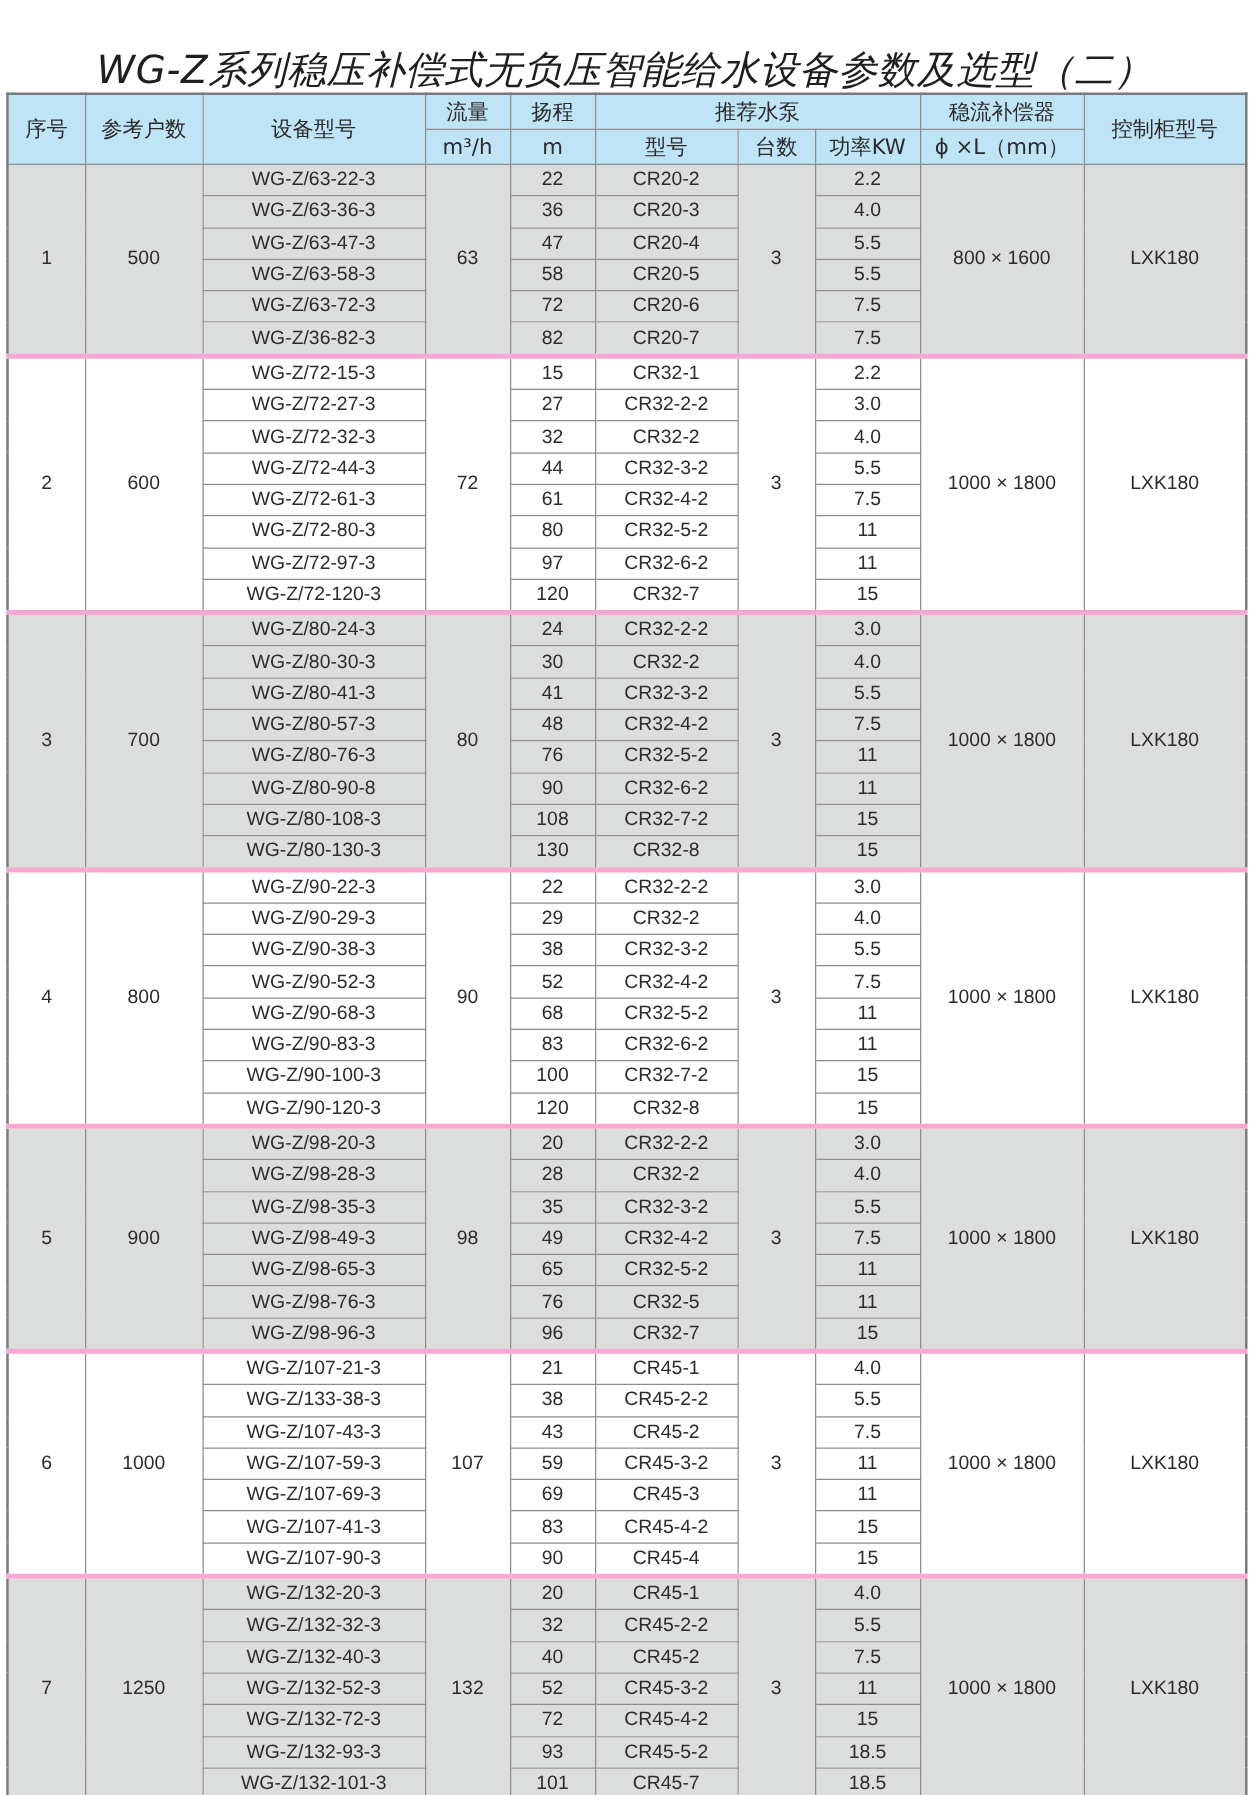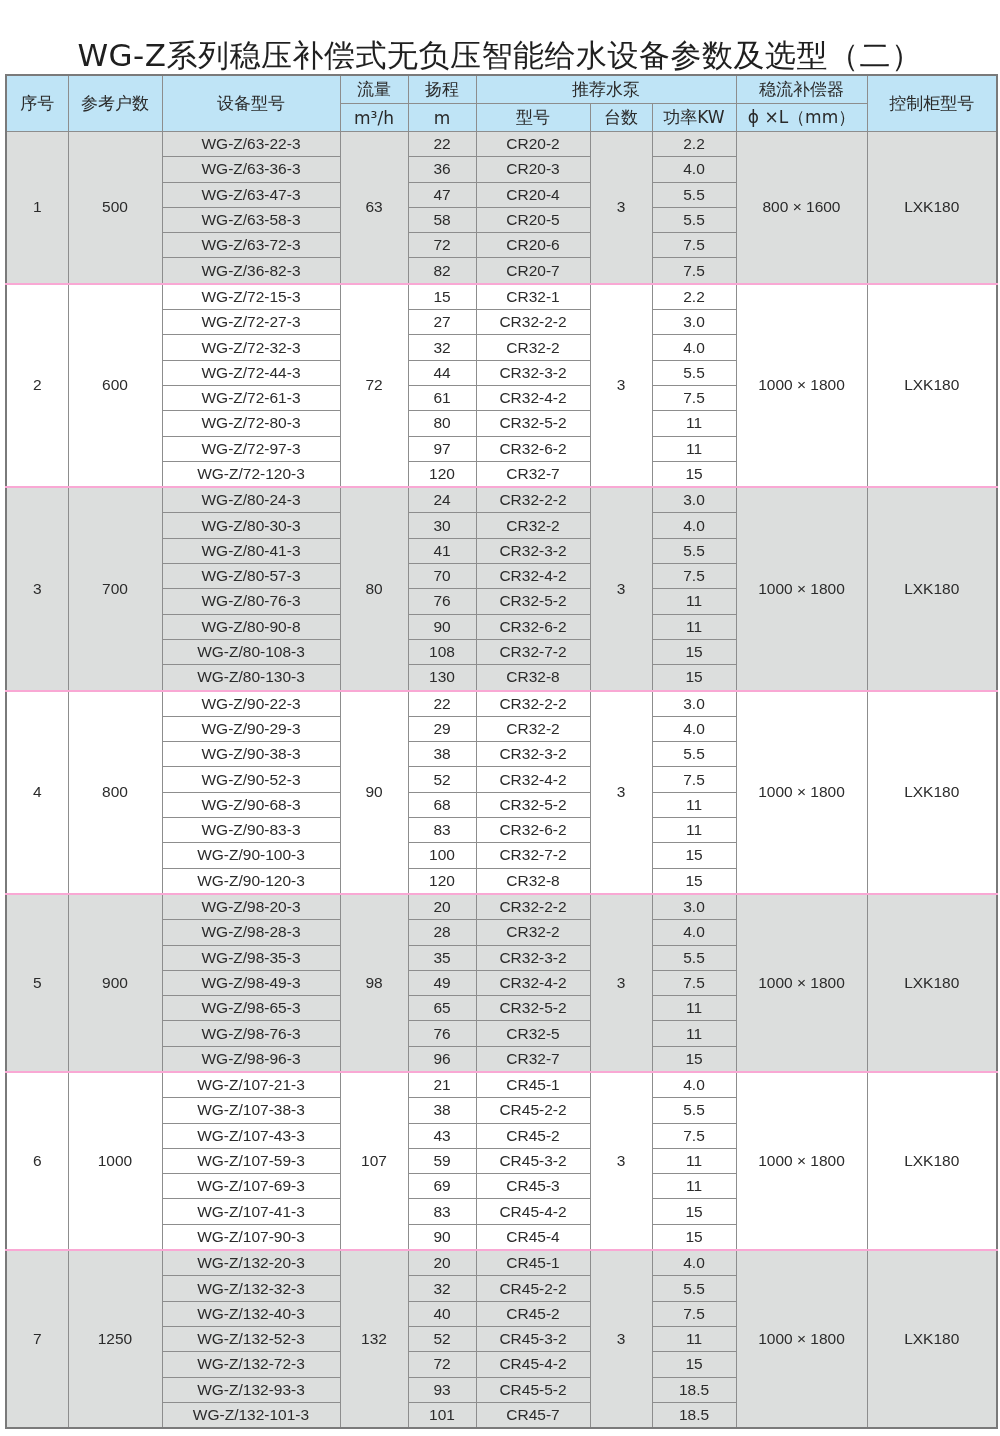--- a/index.html
+++ b/index.html
@@ -1,31 +1,31 @@
 <!DOCTYPE html>
 <html><head>
 <meta charset="utf-8">
 <style>
   html, body { margin: 0; padding: 0; background: #ffffff; }
   body { width: 1000px; height: 1436px; position: relative; overflow: hidden;
          font-family: "Liberation Sans", "DejaVu Sans", sans-serif; color: #2b2b2b; }
   .title { position: absolute; left: 0; top: 14px; width: 1000px; text-align: center;
            font-size: 31px; letter-spacing: 0.5px; color: #1f1f1f;
-           font-family: "DejaVu Sans", "Liberation Sans", sans-serif; font-weight: normal; }
+           font-family: "DejaVu Sans", "Liberation Sans", sans-serif; font-weight: normal; font-style: italic; }
   table.spec { position: absolute; left: 5px; top: 74px; width: 991px;
                border-collapse: collapse; table-layout: fixed;
                border: 2px solid #7a7a7a; padding-left: 15px; }
   table.spec td, table.spec th { border: 1px solid #8d8d8d; padding: 0; text-align: center;
                vertical-align: middle; font-size: 15.5px; font-weight: normal; white-space: nowrap; overflow: hidden; }
   table.spec thead th { background: #bfe4f6; color: #2a2a2a; font-size: 17px;
                font-family: "DejaVu Sans", "Liberation Sans", sans-serif; }
   table.spec thead tr.h1 th { height: 27px; }
   table.spec thead tr.h2 th { height: 27px; }
   table.spec tbody td { height: 24.3px; }
-  table.spec tbody tr.group-start td { border-top: 2px solid #f9a8d4; }
+  table.spec tbody tr.group-start td { border-top: 4px solid #f9a8d4; }
   .g-gray td { background: #dcdedd; }
   .g-white td { background: #ffffff; }
 </style>
 </head>
 <body>
 
 <h1 class="title">WG-Z系列稳压补偿式无负压智能给水设备参数及选型（二）</h1>
 
 <table class="spec">
   <colgroup>
@@ -176,21 +176,21 @@
         <td>4.0</td>
       </tr>
       <tr class="g-gray">
         <td>WG-Z/80-41-3</td>
         <td>41</td>
         <td>CR32-3-2</td>
         <td>5.5</td>
       </tr>
       <tr class="g-gray">
         <td>WG-Z/80-57-3</td>
-        <td>70</td>
+        <td>48</td>
         <td>CR32-4-2</td>
         <td>7.5</td>
       </tr>
       <tr class="g-gray">
         <td>WG-Z/80-76-3</td>
         <td>76</td>
         <td>CR32-5-2</td>
         <td>11</td>
       </tr>
       <tr class="g-gray">
@@ -319,21 +319,21 @@
         <td>WG-Z/107-21-3</td>
         <td rowspan="7">107</td>
         <td>21</td>
         <td>CR45-1</td>
         <td rowspan="7">3</td>
         <td>4.0</td>
         <td rowspan="7">1000 × 1800</td>
         <td rowspan="7">LXK180</td>
       </tr>
       <tr class="g-white">
-        <td>WG-Z/107-38-3</td>
+        <td>WG-Z/133-38-3</td>
         <td>38</td>
         <td>CR45-2-2</td>
         <td>5.5</td>
       </tr>
       <tr class="g-white">
         <td>WG-Z/107-43-3</td>
         <td>43</td>
         <td>CR45-2</td>
         <td>7.5</td>
       </tr>

